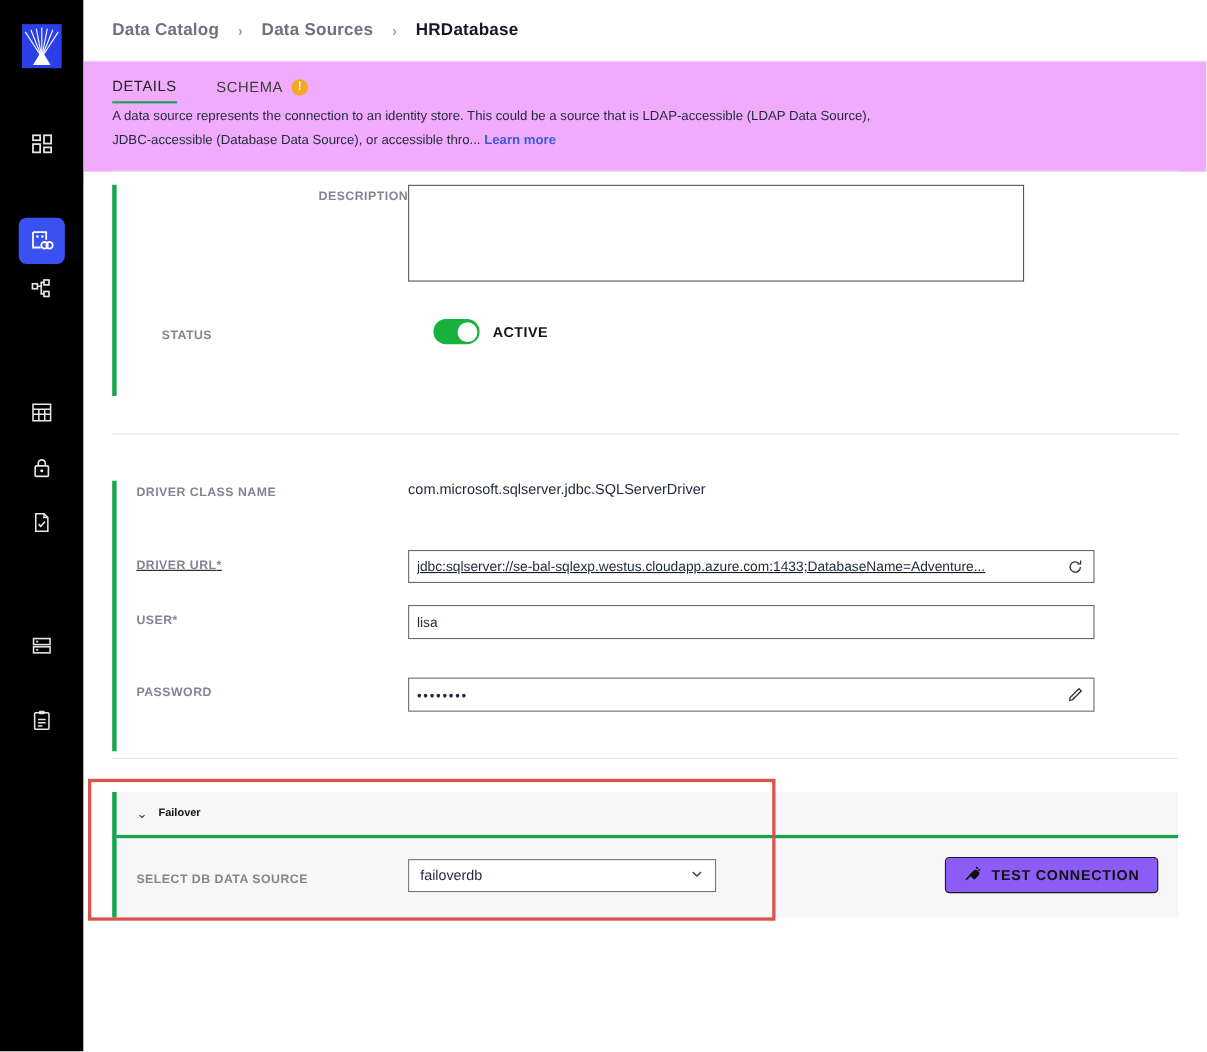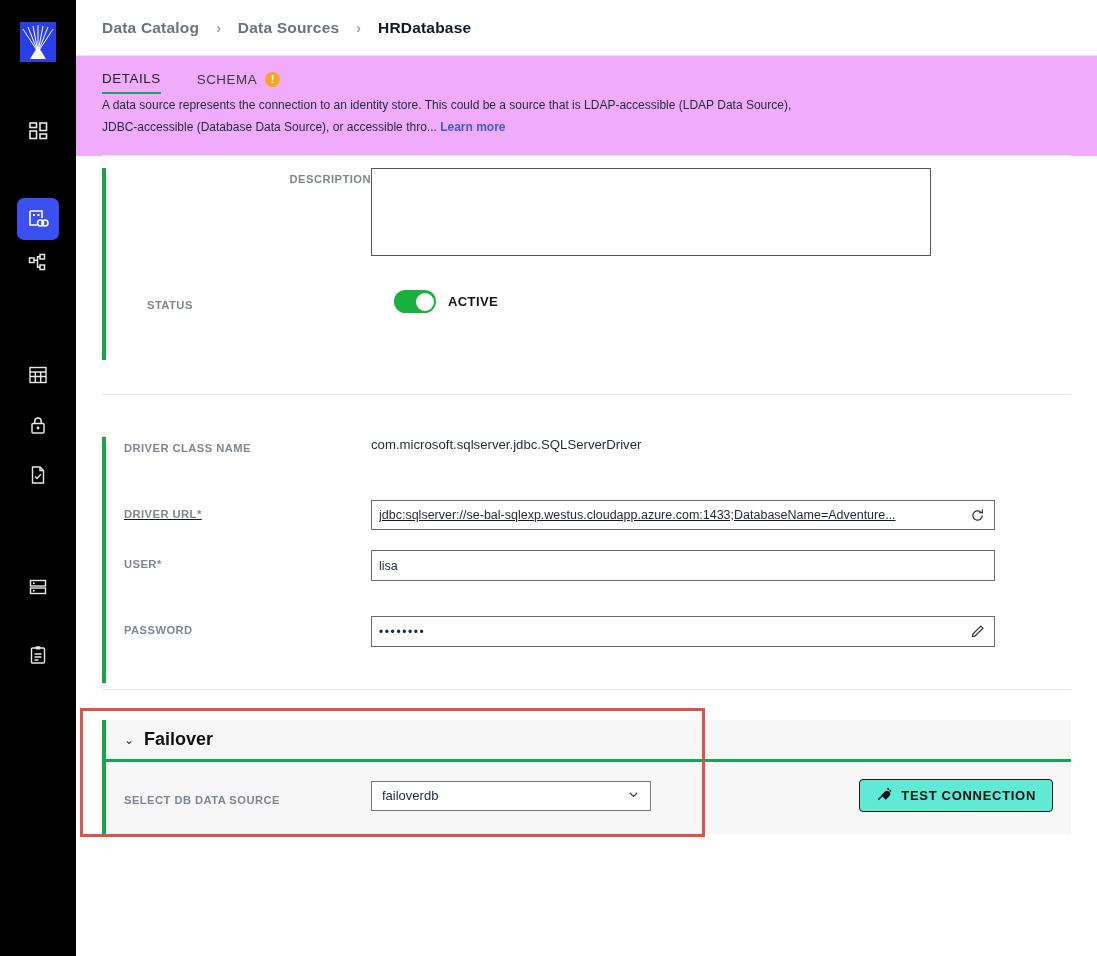--- a/index.html
+++ b/index.html
@@ -188,37 +188,37 @@
   .failover-head {
     height: 42px;
     display: flex; align-items: center;
     padding-left: 18px;
     border-bottom: 3px solid #17a44c;
   }
   .chev {
     font-size: 12px; color: #333; margin-right: 10px; line-height: 1;
     display:inline-block;
   }
-  .failover-title { font-size: 18px; font-weight: bold; color: #111; }
+  .failover-title { font-size: 10px; font-weight: bold; color: #111; }
   .failover-body {
     display: flex; align-items: center;
     padding: 17px 18px 22px 18px;
   }
   .select {
     width: 280px; height: 30px;
     border: 1px solid #777; background: #fff;
     display: flex; align-items: center; padding: 0 10px;
     font-size: 13px; color: #1f2937;
   }
   .select .val { flex: 1; }
   .testbtn {
     margin-left: auto;
     border: 1px solid #1a1a1a;
     border-radius: 4px;
-    background: #5eead4;
+    background: #8b5cf6;
     height: 33px;
     padding: 0 16px;
     display: flex; align-items: center; gap: 9px;
     font-size: 13px; font-weight: bold; letter-spacing: 0.7px; color: #111;
   }
 
   .redbox {
     position: absolute;
     border: 3px solid #d9534f;
     pointer-events: none;

